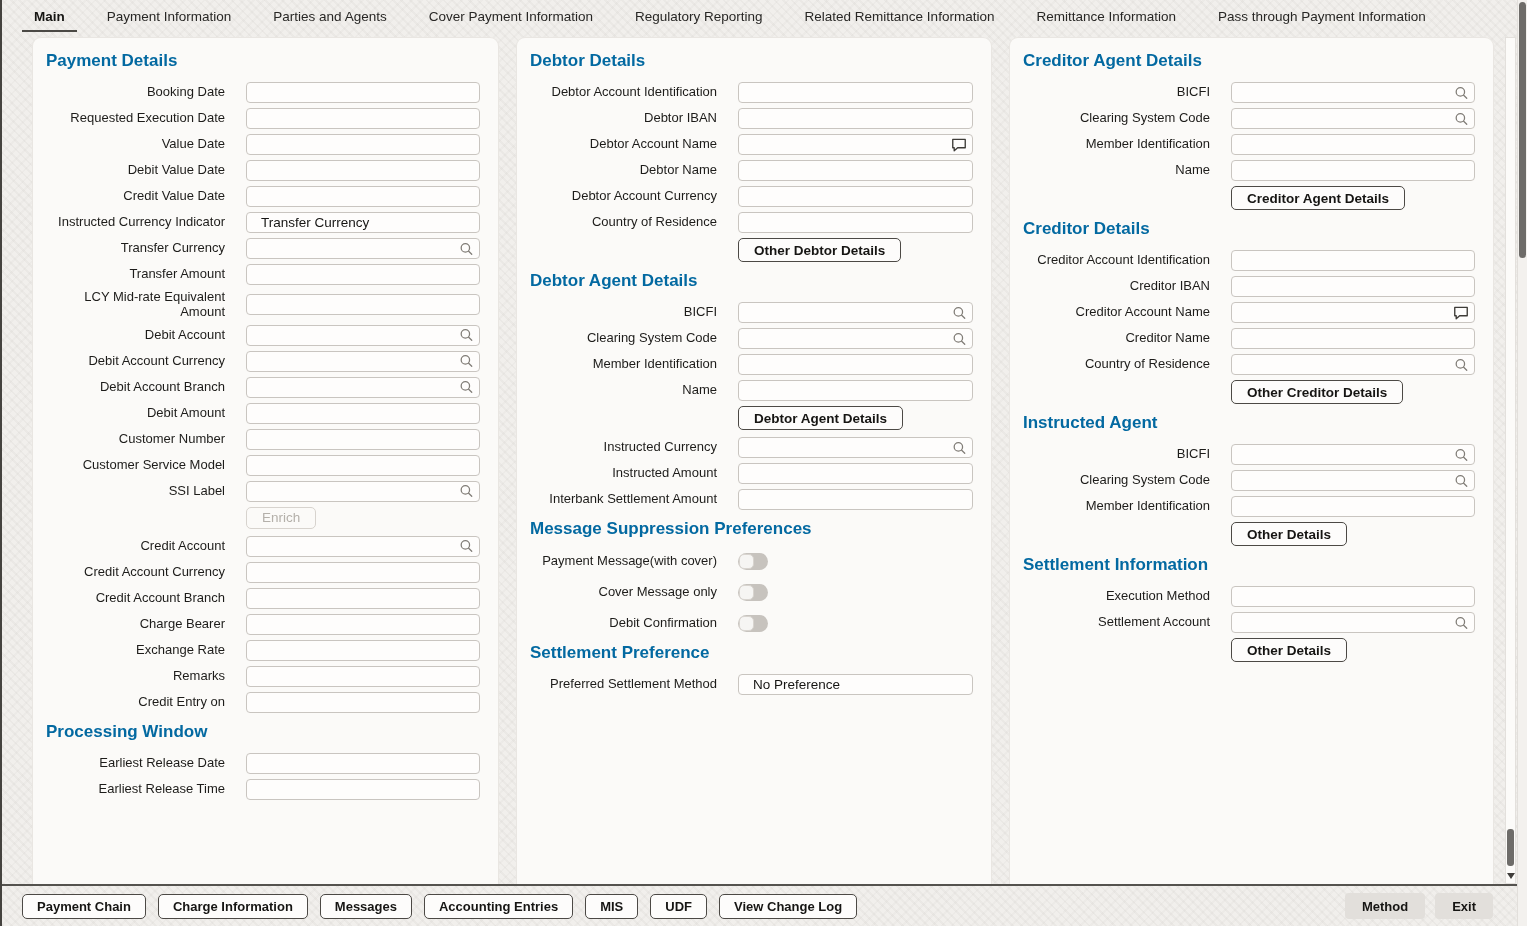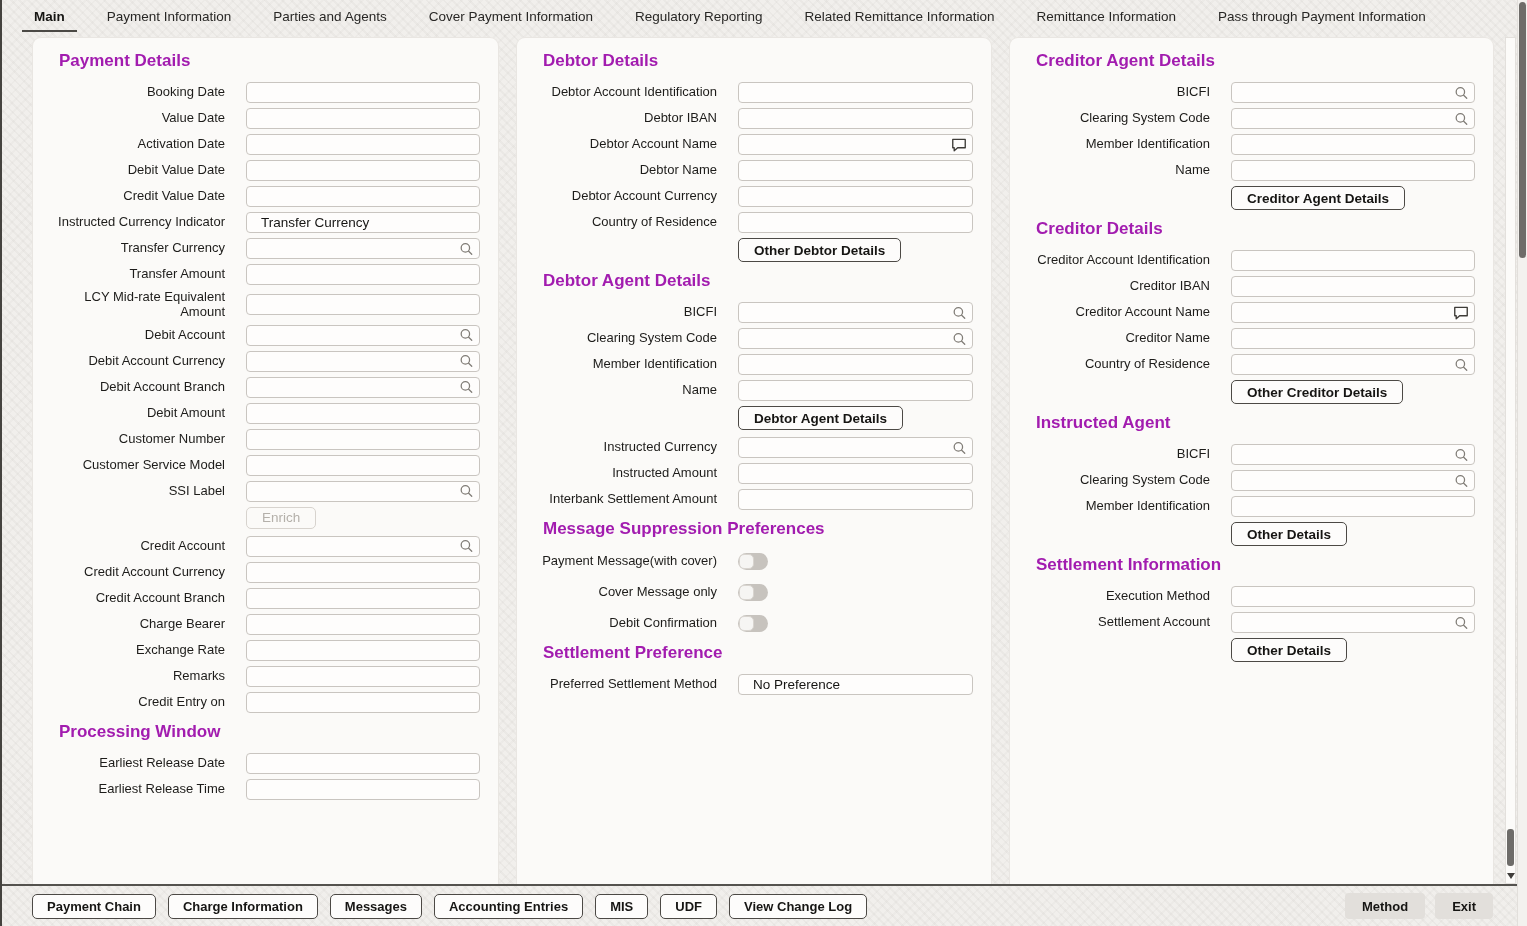--- a/index.html
+++ b/index.html
@@ -15,37 +15,37 @@
   }
   
   .tab-bar{position:absolute;top:0;left:0;right:14px;height:37px;display:flex;align-items:flex-start;padding:9px 0 0 20px;gap:18px;white-space:nowrap}
   .tab{font-size:13.5px;color:#282725;padding:0 12px 8px;cursor:pointer}
   .tab.active{color:#161513;font-weight:600;border-bottom:2.5px solid #4b4945;padding-bottom:6px}
   
   .panel{position:absolute;top:37px;bottom:42px;background:#fbfaf8;border:1px solid #e9e6e2;border-bottom:none;border-radius:9px 9px 0 0;padding:4px 0 0 10px;overflow:hidden}
   .panel-0{left:30px;width:467px;--lblw:182px;--fldw:234px}
   .panel-1{left:514px;width:476px;--lblw:190px;--fldw:235px}
   .panel-2{left:1007px;width:485px;--lblw:190px;--fldw:244px}
-  .section-title{font-size:17px;font-weight:700;color:#a21caf;margin:9px 16px 11px}
+  .section-title{font-size:17px;font-weight:700;color:#0369a1;margin:9px 3px 11px}
   .row{display:grid;grid-template-columns:var(--lblw) var(--fldw);column-gap:21px;align-items:center;margin-bottom:5px;min-height:21px}
   .lbl{font-size:13px;color:#1d1c1a;text-align:right;line-height:1.15}
   .cell{position:relative}
   .fieldwrap{position:relative;height:21px}
   .fld{width:100%;height:21px;border:1px solid #c9c5c0;border-radius:4px;background:#fefdfc;padding:0 8px;font:13.5px "Liberation Sans",sans-serif;color:#161513;outline:none}
   .fld.has-icon{padding-right:24px}
   .fld.has-val{padding-left:14px}
   .fieldwrap .icon{position:absolute;right:6px;top:50%;transform:translateY(-50%);display:flex;cursor:pointer}
   .toggle-row{margin-bottom:9px;min-height:22px}
   .toggle{width:30px;height:17px;border-radius:8.5px;background:#c7c3be;position:relative;cursor:pointer}
   .knob{position:absolute;left:1px;top:1px;width:15px;height:15px;border-radius:5px;background:#f6f5f3;border:1px solid #d8d4cf}
   .btn-row{margin:3px 0 7px}
   .panel-btn{height:24px;padding:0 15px;border:1.5px solid #4c4945;border-radius:5px;background:#fdfcfb;font:600 13.5px "Liberation Sans",sans-serif;color:#161513;cursor:pointer;justify-self:start}
   .panel-btn.disabled{height:22px;border:1px solid #d7d3ce;color:#b4b0aa;font-weight:400;background:#fbfaf8;cursor:default}
   
-  .footer{position:absolute;left:0;right:0;bottom:0;height:42px;border-top:2px solid #54524e;display:flex;align-items:center;gap:12px;padding:0 22px 0 30px}
+  .footer{position:absolute;left:0;right:0;bottom:0;height:42px;border-top:2px solid #54524e;display:flex;align-items:center;gap:12px;padding:0 22px 0 20px}
   .footer-left{display:flex;gap:12px;align-items:center}
   .footer-btn{height:25px;padding:0 14px;border:1.5px solid #4c4945;border-radius:5px;background:#fdfcfb;font:600 13px "Liberation Sans",sans-serif;color:#161513;cursor:pointer}
   .footer-right{margin-left:auto;display:flex;gap:10px;margin-right:12px}
   .footer-btn.flat{border:none;background:#e2dfdb;border-radius:4px;height:26px;padding:0 17px}
   
   .scroll-outer{position:absolute;right:0;top:0;width:10px;height:926px;background:#f3f1ee;border-left:1px solid #e2dfdb}
   .scroll-outer .thumb{position:absolute;left:1px;right:1px;top:2px;height:256px;background:#6e6c69;border-radius:4px}
   .scroll-inner{position:absolute;right:11px;top:37px;width:11px;height:847px;background:#fcfbf9;border:1px solid #e3e0dc}
   .scroll-inner .thumb{position:absolute;left:1px;right:1px;top:791px;height:37px;background:#6e6c69;border-radius:3px}
   .scroll-inner .arrow{position:absolute;left:50%;transform:translateX(-50%);bottom:4px;width:0;height:0;border-left:4px solid transparent;border-right:4px solid transparent;border-top:6px solid #3f3d3a}
@@ -67,27 +67,27 @@
   <div>
       <div class="panel panel-0">
         <div class="section-title">Payment Details</div>
         <div class="row">
           <div class="lbl">Booking Date</div>
           <div class="cell">
             <div class="fieldwrap"><input class="fld" style=""></div>
           </div>
         </div>
         <div class="row">
+          <div class="lbl">Requested Execution Date</div>
+          <div class="cell">
+            <div class="fieldwrap"><input class="fld" style=""></div>
+          </div>
+        </div>
+        <div class="row">
           <div class="lbl">Value Date</div>
-          <div class="cell">
-            <div class="fieldwrap"><input class="fld" style=""></div>
-          </div>
-        </div>
-        <div class="row">
-          <div class="lbl">Activation Date</div>
           <div class="cell">
             <div class="fieldwrap"><input class="fld" style=""></div>
           </div>
         </div>
         <div class="row">
           <div class="lbl">Debit Value Date</div>
           <div class="cell">
             <div class="fieldwrap"><input class="fld" style=""></div>
           </div>
         </div>

